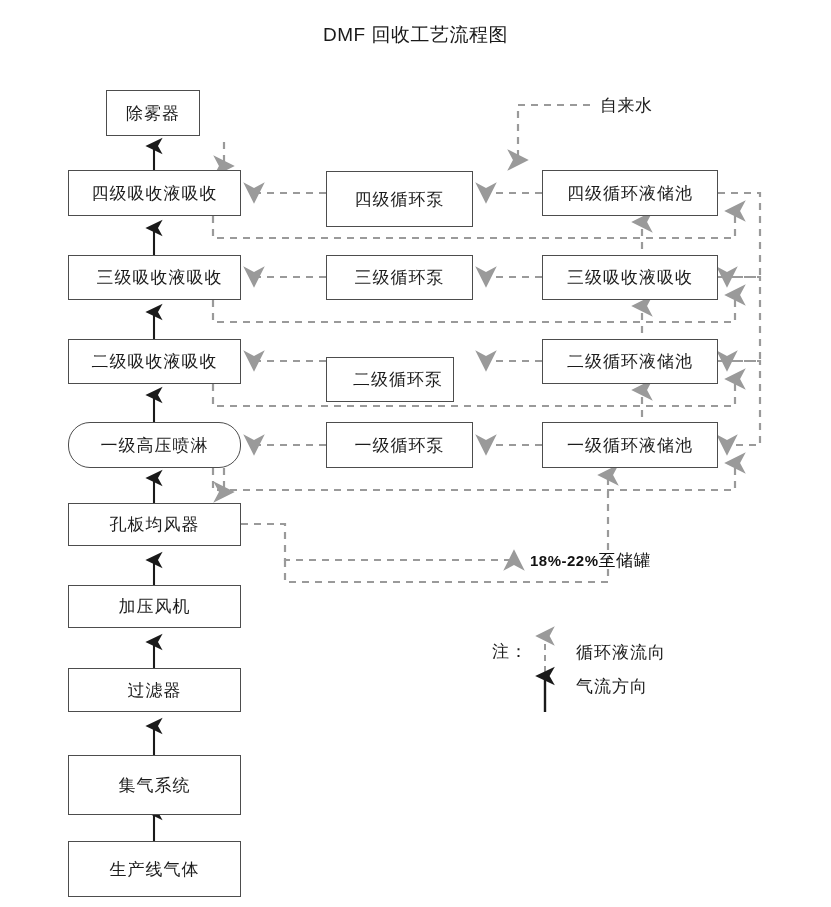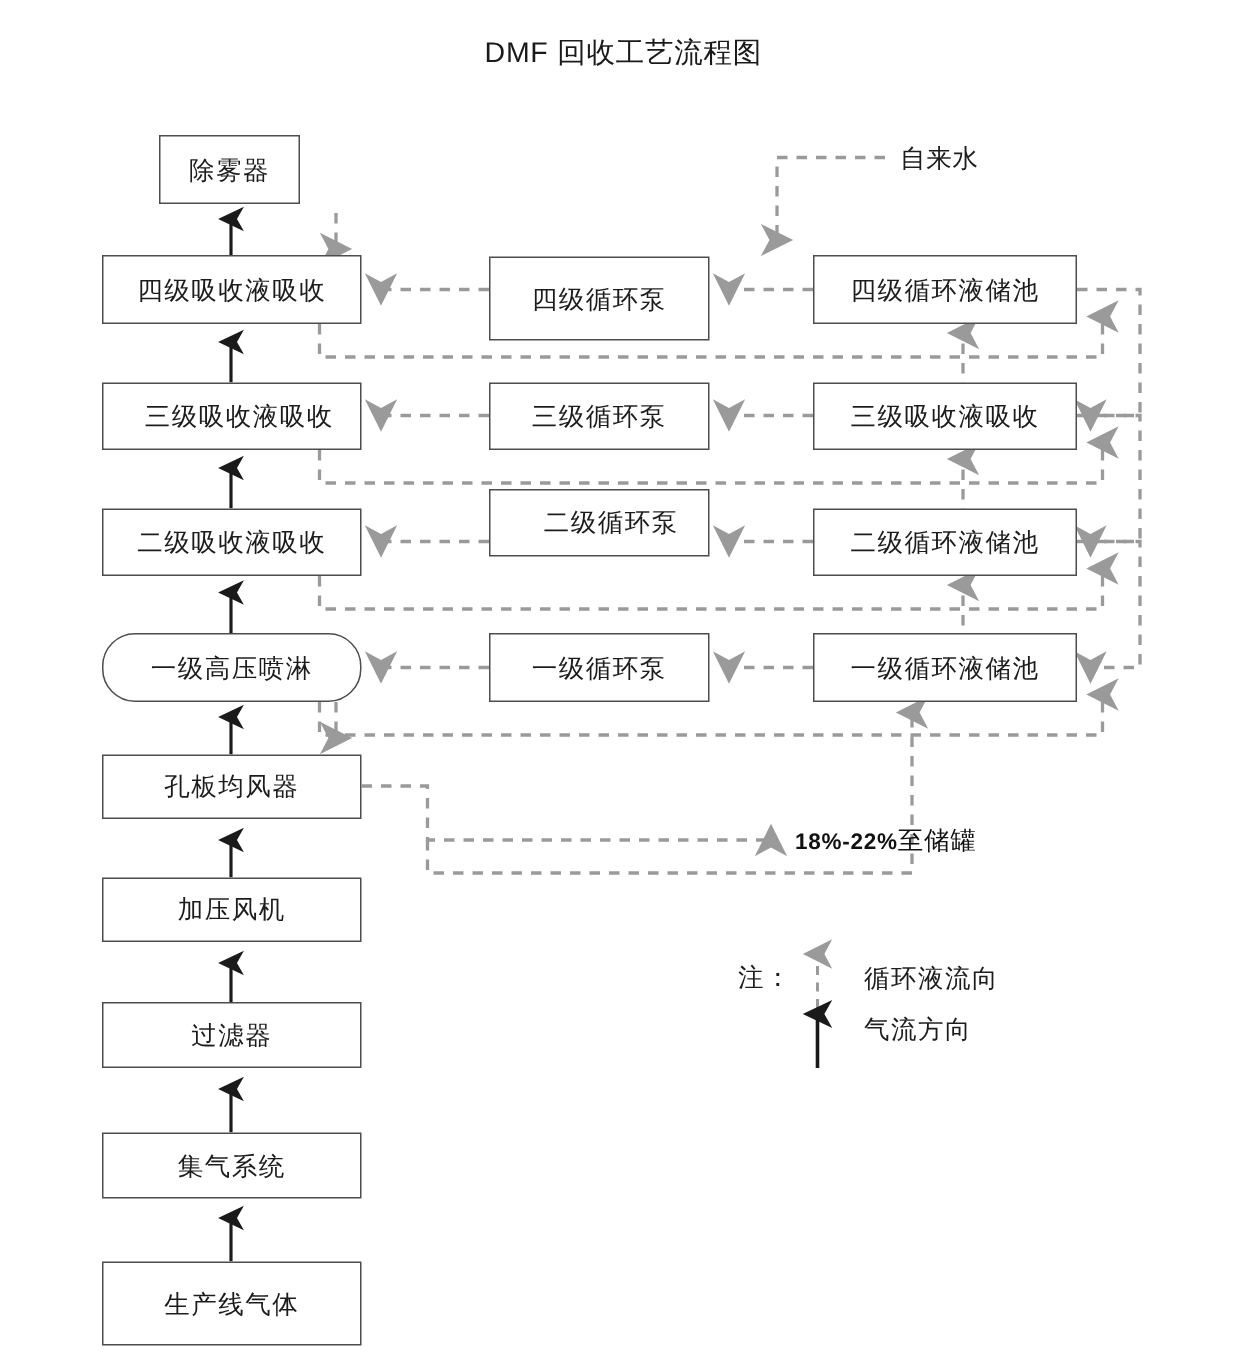--- a/index.html
+++ b/index.html
@@ -170,37 +170,37 @@
   </div>
 
   <div class="node" style="left:68px; top:585px; width:173px; height:43px;">
     <span>加压风机</span>
   </div>
 
   <div class="node" style="left:68px; top:668px; width:173px; height:44px;">
     <span>过滤器</span>
   </div>
 
-  <div class="node" style="left:68px; top:755px; width:173px; height:44px;">
+  <div class="node" style="left:68px; top:755px; width:173px; height:60px;">
     <span>集气系统</span>
   </div>
 
   <div class="node" style="left:68px; top:841px; width:173px; height:56px;">
     <span>生产线气体</span>
   </div>
 
   <div class="node" style="left:326px; top:171px; width:147px; height:56px;">
     <span>四级循环泵</span>
   </div>
 
   <div class="node" style="left:326px; top:255px; width:147px; height:45px;">
     <span>三级循环泵</span>
   </div>
 
-  <div class="node" style="left:326px; top:326px; width:147px; height:45px;padding-left:16px;">
+  <div class="node" style="left:326px; top:357px; width:128px; height:45px;padding-left:16px;">
     <span>二级循环泵</span>
   </div>
 
   <div class="node" style="left:326px; top:422px; width:147px; height:46px;">
     <span>一级循环泵</span>
   </div>
 
   <div class="node" style="left:542px; top:170px; width:176px; height:46px;text-align:center;">
     <span>四级循环液储池</span>
   </div>

